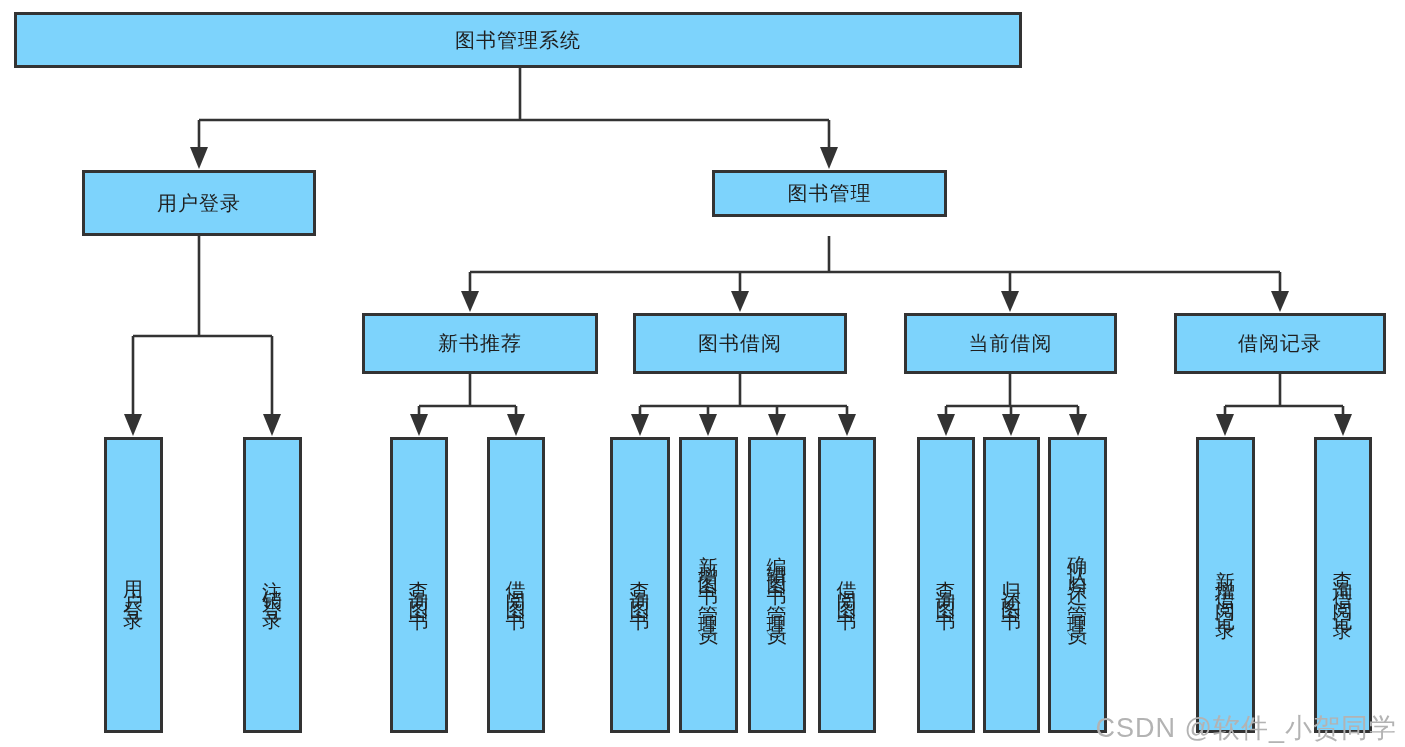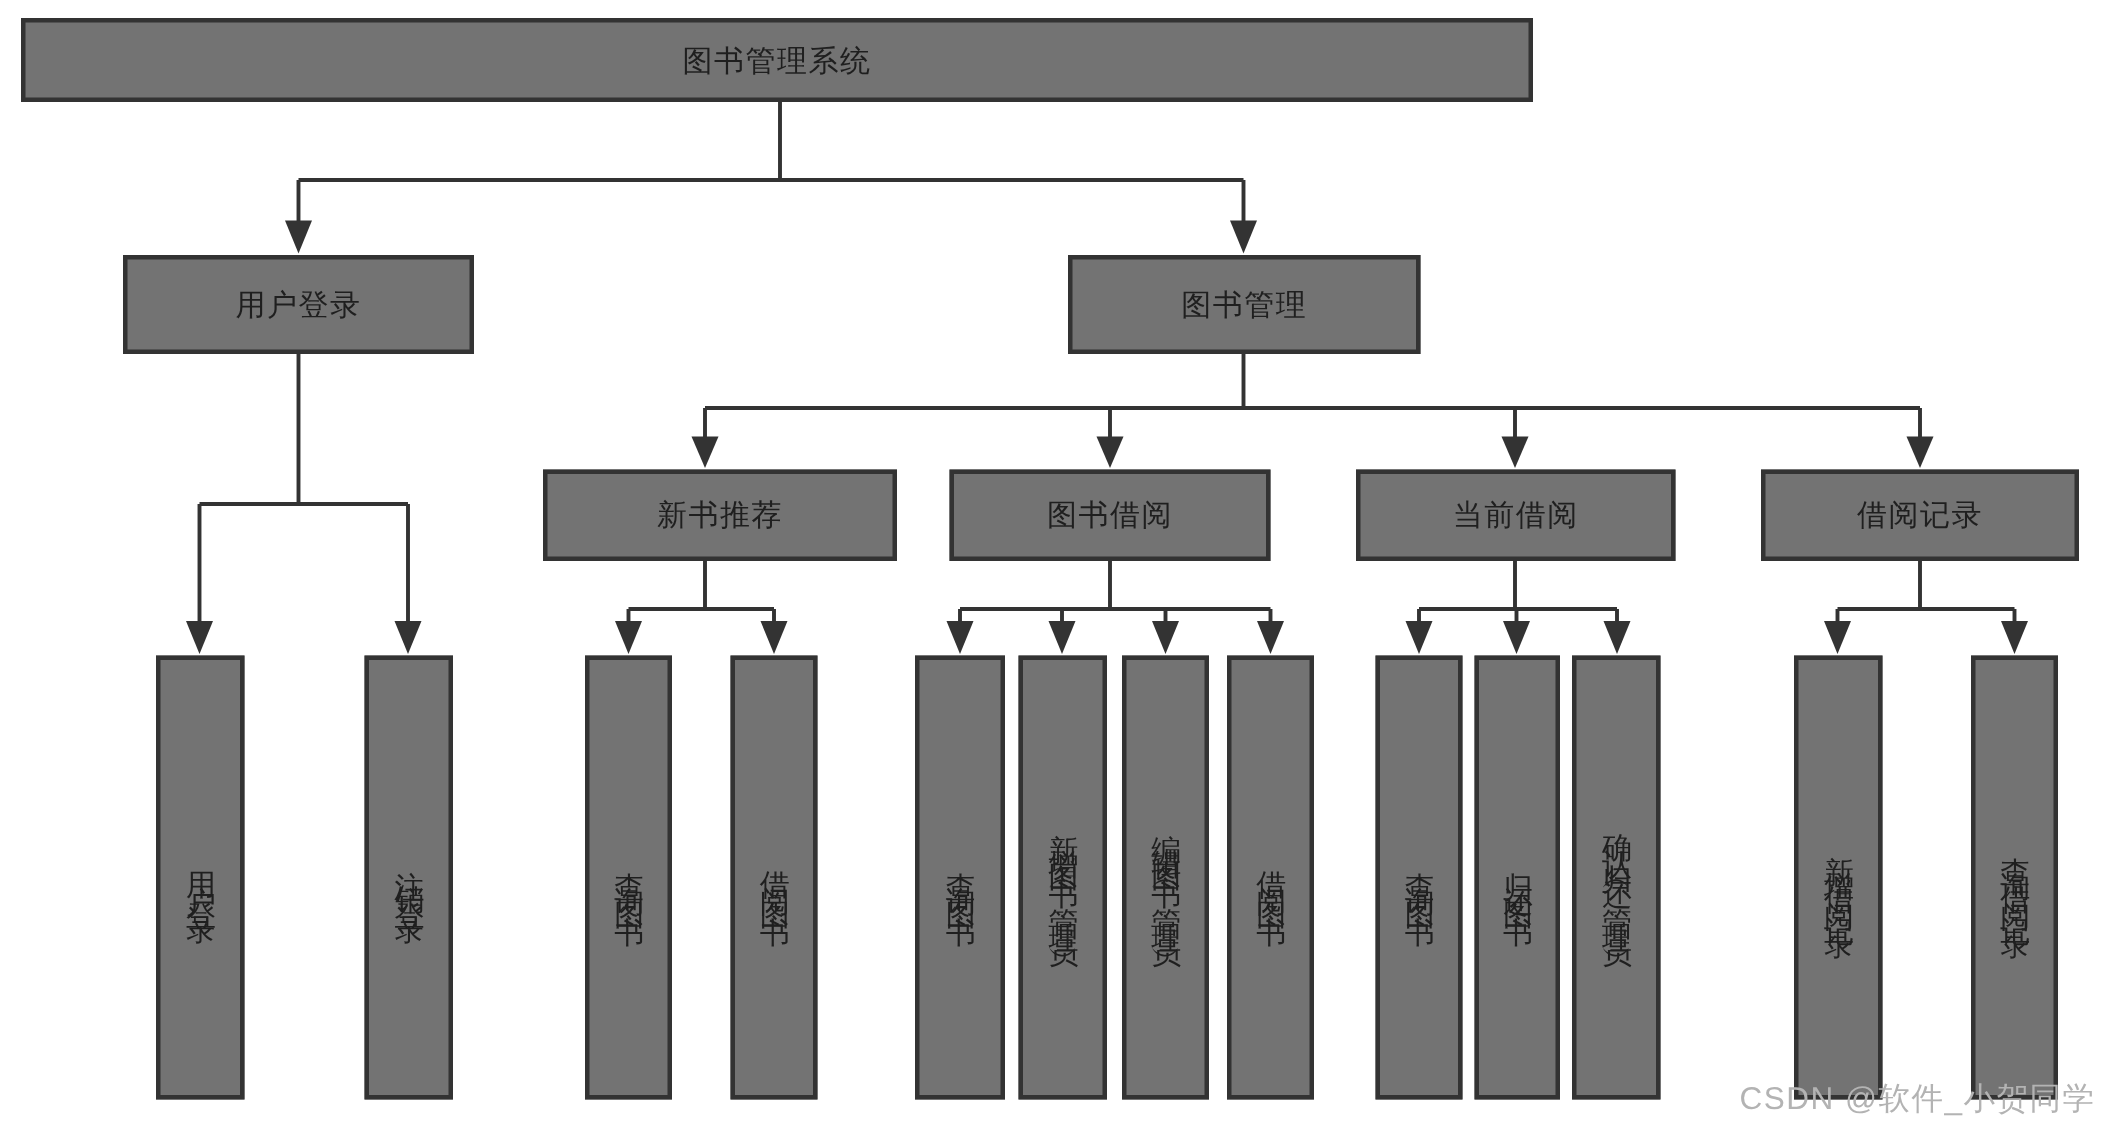--- a/index.html
+++ b/index.html
@@ -20,21 +20,21 @@
     left: 0;
     top: 0;
     width: 1405px;
     height: 747px;
     pointer-events: none;
   }
   .node {
     position: absolute;
     box-sizing: border-box;
     border: 3px solid #333333;
-    background: #737373;
+    background: #7dd3fc;
     display: flex;
     align-items: center;
     justify-content: center;
     color: #1f1f1f;
     font-size: 20px;
     z-index: 2;
   }
   .node .hlabel {
     white-space: nowrap;
     letter-spacing: 1px;
@@ -43,21 +43,21 @@
     writing-mode: vertical-rl;
     line-height: 1;
     letter-spacing: 10px;
     font-size: 20px;
     white-space: nowrap;
   }
   .watermark {
     position: absolute;
     right: 8px;
     bottom: 1px;
-    font-size: 21px;
+    font-size: 27px;
     color: #b3b3b3;
     letter-spacing: 1px;
     z-index: 3;
     white-space: nowrap;
   }
 </style>
 </head>
 <body>
 
 <div class="canvas">
@@ -109,21 +109,21 @@
     </g>
   </svg>
 
   <div class="node" style="left:14px; top:12px; width:1008px; height:56px;">
     <span class="hlabel">图书管理系统</span>
   </div>
 
   <div class="node" style="left:82px; top:170px; width:234px; height:66px;">
     <span class="hlabel">用户登录</span>
   </div>
-  <div class="node" style="left:712px; top:170px; width:235px; height:66px;">
+  <div class="node" style="left:712px; top:170px; width:235px; height:47px;">
     <span class="hlabel">图书管理</span>
   </div>
 
   <div class="node" style="left:362px; top:313px; width:236px; height:61px;">
     <span class="hlabel">新书推荐</span>
   </div>
   <div class="node" style="left:633px; top:313px; width:214px; height:61px;">
     <span class="hlabel">图书借阅</span>
   </div>
   <div class="node" style="left:904px; top:313px; width:213px; height:61px;">

